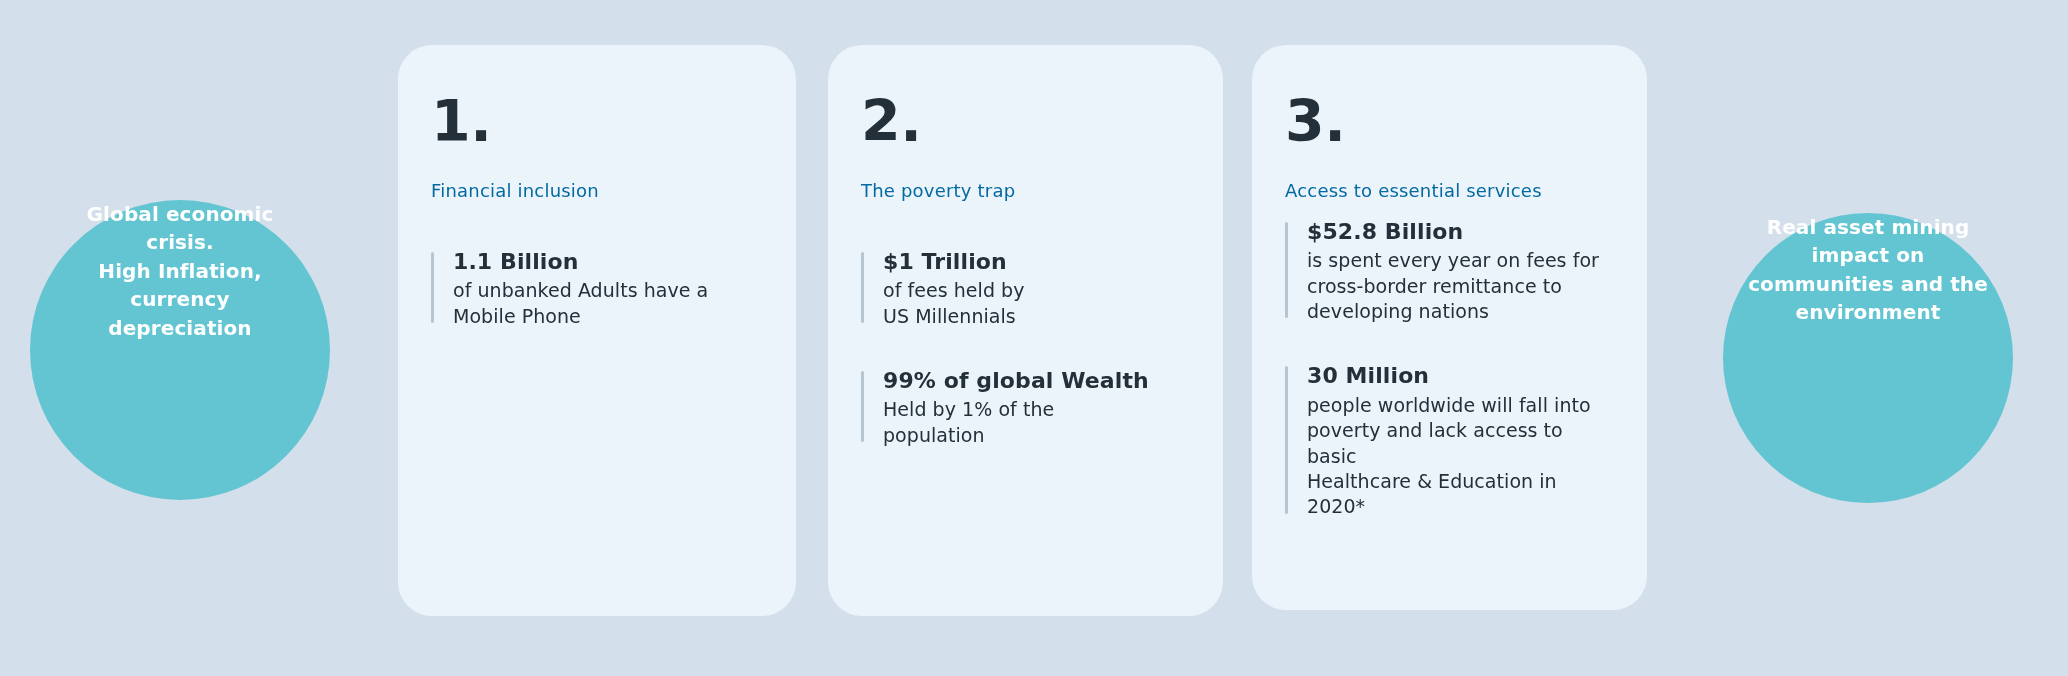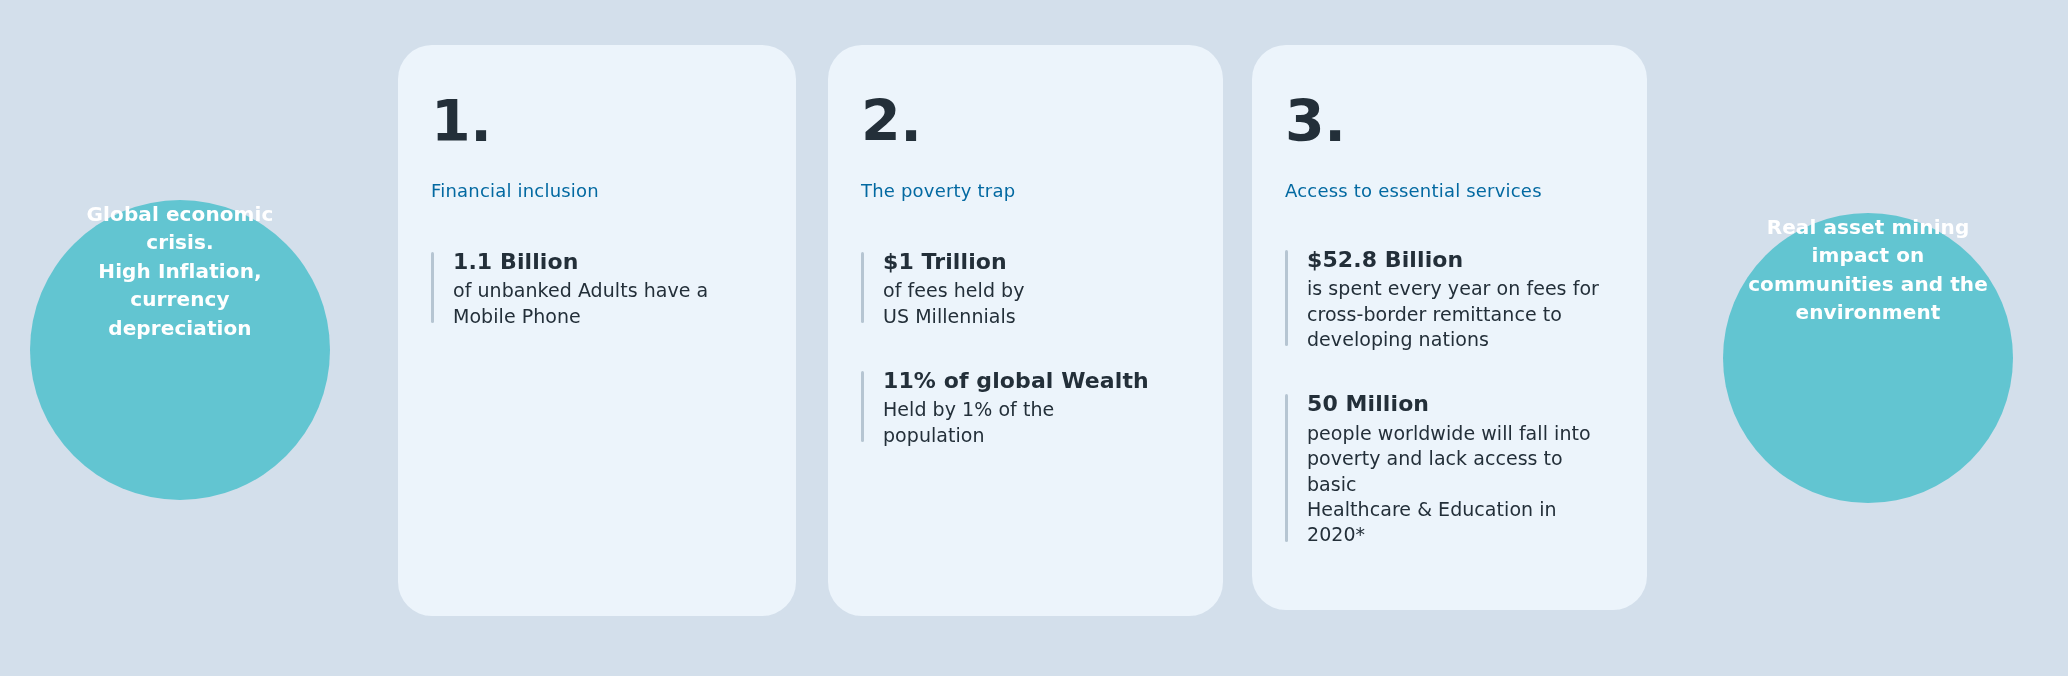--- a/index.html
+++ b/index.html
@@ -81,21 +81,21 @@
   }
 
   .card-title {
     color: #0369a1;
     font-size: 18px;
     font-weight: normal;
     line-height: 1.22;
     letter-spacing: 0.2px;
     margin: 0 0 46px 0;
   }
-  #card-3 .card-title { margin-bottom: 44px; }
+  #card-3 .card-title { margin-bottom: 16px; }
 
   .stats {
     display: block;
   }
   .stat {
     position: relative;
     padding-left: 22px;
     margin-bottom: 38px;
   }
   .stat:last-child { margin-bottom: 0; }
@@ -157,41 +157,41 @@
     <div class="card-title">The poverty trap</div>
     <div class="stats">
       <div class="stat">
         <span class="stat-bar"></span>
         <div class="stat-value">$1 Trillion</div>
         <div class="stat-desc">of fees held by
 US Millennials</div>
       </div>
       <div class="stat">
         <span class="stat-bar"></span>
-        <div class="stat-value">11% of global Wealth</div>
+        <div class="stat-value">99% of global Wealth</div>
         <div class="stat-desc">Held by 1% of the
 population</div>
       </div>
     </div>
   </div>
 
   <div class="card" id="card-3">
     <div class="card-number">3.</div>
     <div class="card-title">Access to essential services</div>
     <div class="stats">
       <div class="stat">
         <span class="stat-bar"></span>
         <div class="stat-value">$52.8 Billion</div>
         <div class="stat-desc">is spent every year on fees for
 cross-border remittance to
 developing nations</div>
       </div>
       <div class="stat">
         <span class="stat-bar"></span>
-        <div class="stat-value">50 Million</div>
+        <div class="stat-value">30 Million</div>
         <div class="stat-desc">people worldwide will fall into
 poverty and lack access to basic
 Healthcare &amp; Education in 2020*</div>
       </div>
     </div>
   </div>
 
   <div class="bubble" id="bubble-right">
     <div class="bubble-text">Real asset  mining
 impact on

